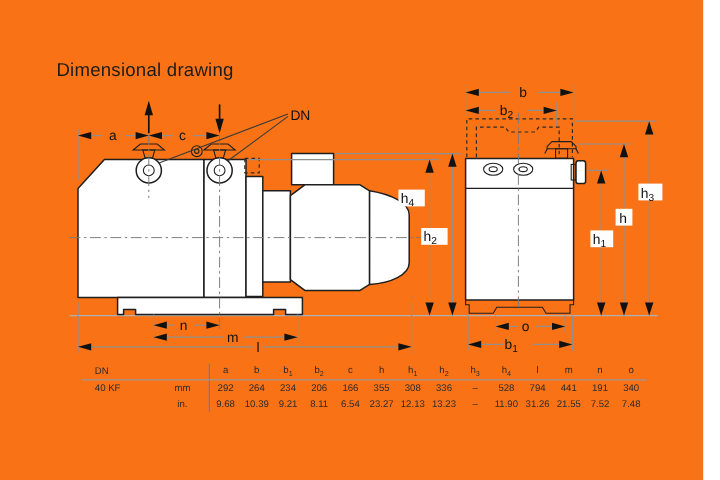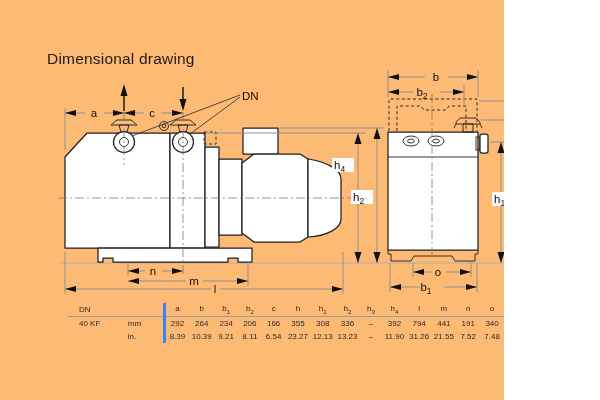--- a/index.html
+++ b/index.html
@@ -1,35 +1,35 @@
 <!DOCTYPE html>
 <html><head>
 <meta charset="utf-8">
 <style>
   html,body{margin:0;padding:0;background:#ffffff;}
-  .page{position:relative;width:504px;height:400px;background:#fdba74;overflow:hidden;
+  .page{position:relative;width:586px;height:400px;background:#f97316;overflow:hidden;
         font-family:"Liberation Sans",sans-serif;}
   .title{position:absolute;left:47px;top:50px;font-size:15.5px;color:#1c1c1c;letter-spacing:.2px;}
   svg{position:absolute;left:0;top:0;}
   svg .fillw{fill:#ffffff;stroke:#1f1f1f;stroke-width:1.25;stroke-linejoin:round;}
   svg .thin{fill:none;stroke:#1f1f1f;stroke-width:0.9;}
   svg .dashed{fill:none;stroke:#2a2a2a;stroke-width:1;stroke-dasharray:3 2.6;}
   svg .dimline{stroke:#8f8f8f;stroke-width:1;fill:none;}
   svg .cline{stroke:#7a7a7a;stroke-width:0.8;fill:none;stroke-dasharray:9 3 2 3;}
   svg .ground{stroke:#b0b0b0;stroke-width:1.1;fill:none;}
   svg .ah{fill:#111;stroke:none;}
   svg .leader{stroke:#3a3a3a;stroke-width:0.9;fill:none;}
   svg text.dim{font-family:"Liberation Sans",sans-serif;font-size:11.5px;fill:#101010;}
   svg tspan.sub{font-size:8.5px;}
   .tablewrap{position:absolute;left:68px;top:303px;}
   table.spec{border-collapse:collapse;table-layout:fixed;font-size:8px;color:#2b2b2b;}
   table.spec th,table.spec td{font-weight:normal;padding:0;height:13px;white-space:nowrap;
     text-align:center;vertical-align:middle;}
   table.spec .c-lab{width:56px;text-align:left;padding-left:11px;}
-  table.spec .c-unit{width:34px;text-align:left;padding-right:5px;border-right:3px solid #3b82f6;}
+  table.spec .c-unit{width:34px;text-align:center;padding-right:5px;border-right:1px solid #3b82f6;}
   table.spec .c-val{width:26px;}
   table.spec tr.hdr th{border-bottom:1px solid #9a9a9a;}
   table.spec sub{font-size:6px;}
 </style>
 </head>
 <body>
 
 <div class="page">
 
   <div class="title">Dimensional drawing</div>
@@ -258,30 +258,30 @@
         <td class="c-unit">mm</td>
         <td class="c-val">292</td>
         <td class="c-val">264</td>
         <td class="c-val">234</td>
         <td class="c-val">206</td>
         <td class="c-val">166</td>
         <td class="c-val">355</td>
         <td class="c-val">308</td>
         <td class="c-val">336</td>
         <td class="c-val">–</td>
-        <td class="c-val">392</td>
+        <td class="c-val">528</td>
         <td class="c-val">794</td>
         <td class="c-val">441</td>
         <td class="c-val">191</td>
         <td class="c-val">340</td>
       </tr>
       <tr>
         <td class="c-lab"></td>
         <td class="c-unit">in.</td>
-        <td class="c-val">8.39</td>
+        <td class="c-val">9.68</td>
         <td class="c-val">10.39</td>
         <td class="c-val">9.21</td>
         <td class="c-val">8.11</td>
         <td class="c-val">6.54</td>
         <td class="c-val">23.27</td>
         <td class="c-val">12.13</td>
         <td class="c-val">13.23</td>
         <td class="c-val">–</td>
         <td class="c-val">11.90</td>
         <td class="c-val">31.26</td>

